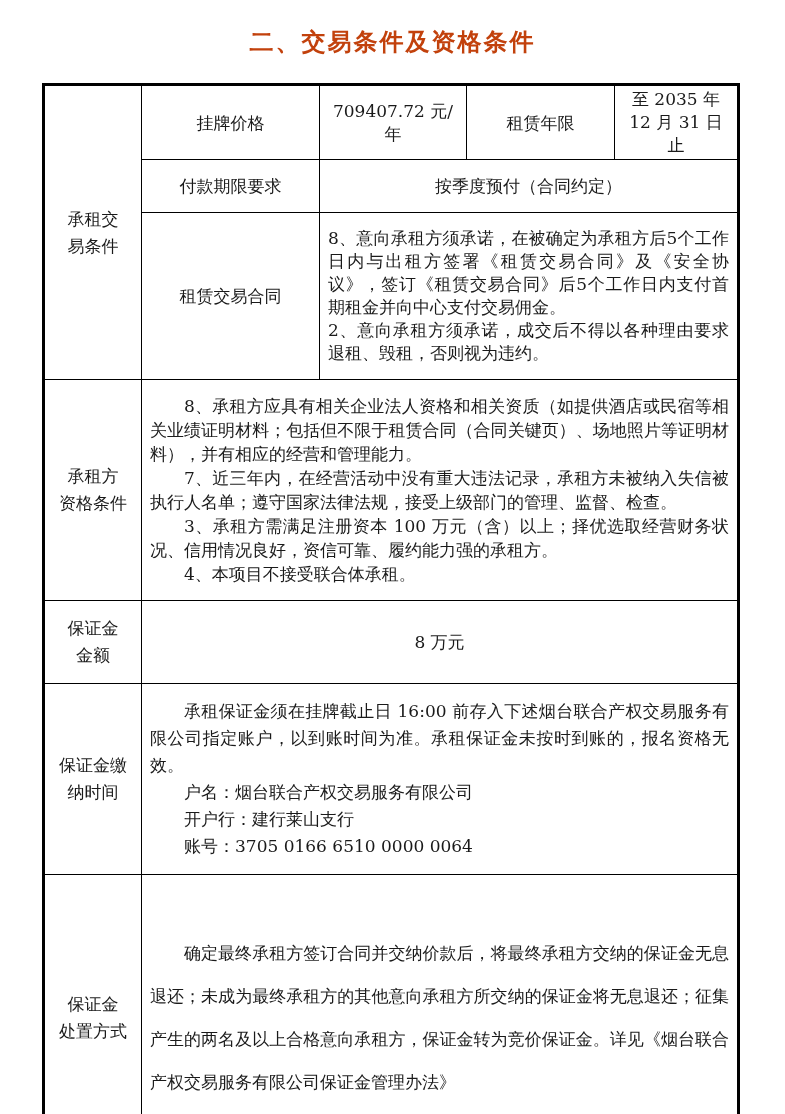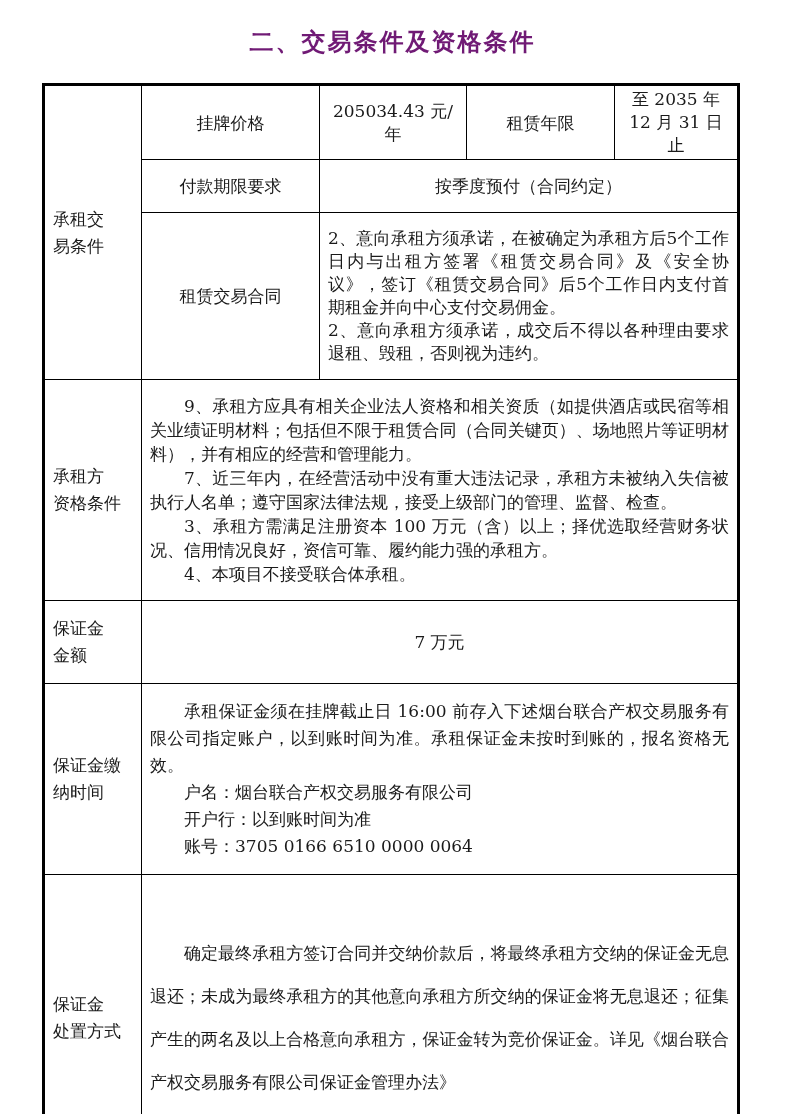--- a/index.html
+++ b/index.html
@@ -16,38 +16,38 @@
     font-family: "DejaVu Serif", "Liberation Serif", serif;
     overflow: hidden;
   }
   .title {
     margin: 0;
     padding-top: 26px;
     text-align: center;
     font-size: 24px;
     font-weight: bold;
     letter-spacing: 2px;
-    color: #701a75;
+    color: #c2410c;
   }
   table.cond {
     border-collapse: collapse;
     table-layout: fixed;
     width: 695px;
     margin: 25px 0 0 42px;
     border: 3px solid #000000;
   }
   table.cond td {
     border: 1px solid #000000;
     font-size: 17px;
     color: #1a1a1a;
     padding: 14px 8px;
     overflow: hidden;
   }
   td.rowhead {
-    text-align: left;
+    text-align: center;
     vertical-align: middle;
     white-space: pre-line;
     font-size: 18px;
     line-height: 27px;
     padding: 2px 2px;
   }
   td.label {
     text-align: center;
     vertical-align: middle;
     font-size: 18px;
@@ -95,62 +95,62 @@
       <col style="width:147px">
       <col style="width:148px">
       <col style="width:124px">
     </colgroup>
 
     <tbody>
         <tr style="height:50px;">
       <td class="rowhead" rowspan="3">承租交
 易条件</td>
       <td class="label">挂牌价格</td>
-      <td class="center" style="padding:2px 12px;">205034.43 元/年</td>
+      <td class="center" style="padding:2px 12px;">709407.72 元/年</td>
       <td class="label">租赁年限</td>
       <td class="center" style="padding:2px 14px;">至 2035 年 12 月 31 日止</td>
     </tr>
 
     <tr style="height:49px;">
       <td class="label">付款期限要求</td>
       <td class="center" colspan="3">按季度预付（合同约定）</td>
     </tr>
 
     <tr style="height:160px;">
       <td class="label">租赁交易合同</td>
       <td class="textcell othercell" colspan="3">
-        <p>2、意向承租方须承诺，在被确定为承租方后5个工作日内与出租方签署《租赁交易合同》及《安全协议》，签订《租赁交易合同》后5个工作日内支付首期租金并向中心支付交易佣金。</p>
+        <p>8、意向承租方须承诺，在被确定为承租方后5个工作日内与出租方签署《租赁交易合同》及《安全协议》，签订《租赁交易合同》后5个工作日内支付首期租金并向中心支付交易佣金。</p>
         <p class="gap">2、意向承租方须承诺，成交后不得以各种理由要求退租、毁租，否则视为违约。</p>
       </td>
     </tr>
 
     <tr style="height:190px;">
       <td class="rowhead">承租方
 资格条件</td>
       <td class="textcell qualcell" colspan="4">
-        <p class="indent">9、承租方应具有相关企业法人资格和相关资质（如提供酒店或民宿等相关业绩证明材料；包括但不限于租赁合同（合同关键页）、场地照片等证明材料），并有相应的经营和管理能力。</p>
+        <p class="indent">8、承租方应具有相关企业法人资格和相关资质（如提供酒店或民宿等相关业绩证明材料；包括但不限于租赁合同（合同关键页）、场地照片等证明材料），并有相应的经营和管理能力。</p>
         <p class="indent">7、近三年内，在经营活动中没有重大违法记录，承租方未被纳入失信被执行人名单；遵守国家法律法规，接受上级部门的管理、监督、检查。</p>
         <p class="indent">3、承租方需满足注册资本 100 万元（含）以上；择优选取经营财务状况、信用情况良好，资信可靠、履约能力强的承租方。</p>
         <p class="indent">4、本项目不接受联合体承租。</p>
       </td>
     </tr>
 
     <tr style="height:45px;">
       <td class="rowhead">保证金
 金额</td>
-      <td class="center" colspan="4">7 万元</td>
+      <td class="center" colspan="4">8 万元</td>
     </tr>
 
     <tr style="height:190px;">
       <td class="rowhead">保证金缴
 纳时间</td>
       <td class="textcell paycell" colspan="4">
         <p class="indent">承租保证金须在挂牌截止日 16:00 前存入下述烟台联合产权交易服务有限公司指定账户，以到账时间为准。承租保证金未按时到账的，报名资格无效。</p>
         <div class="acct">户名：烟台联合产权交易服务有限公司</div>
-        <div class="acct">开户行：以到账时间为准</div>
+        <div class="acct">开户行：建行莱山支行</div>
         <div class="acct">账号：3705 0166 6510 0000 0064</div>
       </td>
     </tr>
 
     <tr style="height:288px;">
       <td class="rowhead">保证金
 处置方式</td>
       <td class="textcell disposalcell" colspan="4">
         <p class="indent">确定最终承租方签订合同并交纳价款后，将最终承租方交纳的保证金无息退还；未成为最终承租方的其他意向承租方所交纳的保证金将无息退还；征集产生的两名及以上合格意向承租方，保证金转为竞价保证金。详见《烟台联合产权交易服务有限公司保证金管理办法》</p>
       </td>

